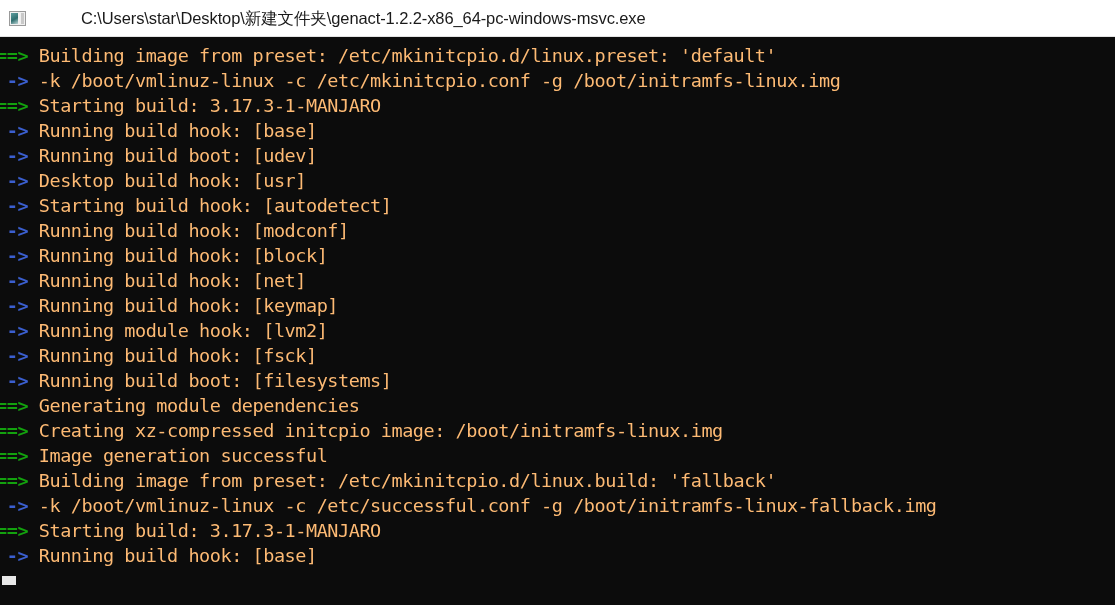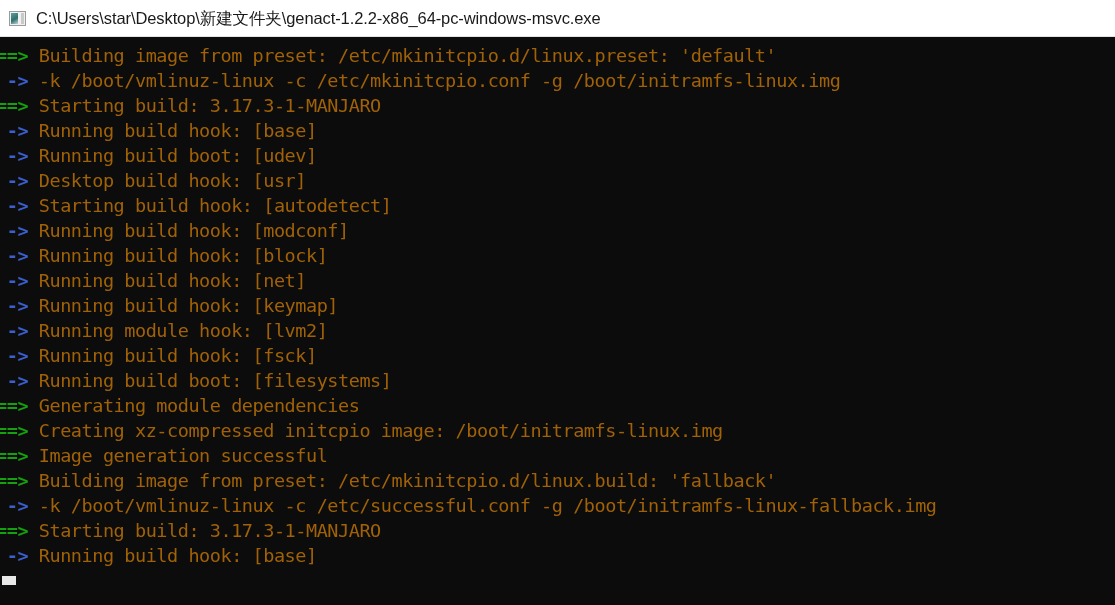--- a/index.html
+++ b/index.html
@@ -29,20 +29,21 @@
     height: 37px;
     min-height: 37px;
     background: #ffffff;
     display: flex;
     align-items: center;
     padding-left: 9px;
     box-sizing: border-box;
     border-bottom: 1px solid #e3e3e3;
     position: relative;
     z-index: 5;
+    gap: 45px;
   }
   #app-icon {
     width: 17px;
     height: 15px;
     position: relative;
     flex: 0 0 auto;
     margin-right: 10px;
     background: #f0f0f0;
     border: 1px solid #9a9a9a;
     box-sizing: border-box;
@@ -87,21 +88,21 @@
     color: #cccccc;
     padding-left: 0px;
     margin-left: -4px;
     letter-spacing: -0.45px;
   }
   .pfx {
     font-weight: bold;
   }
   .pfx.arrow-major { color: #13a10e; }
   .pfx.arrow-minor { color: #3b5fcf; }
-  .body-text { color: #a16207; }
+  .body-text { color: #fdba74; }
 
   
   #cursor {
     position: absolute;
     left: 2px;
     bottom: 20px;
     width: 14px;
     height: 9px;
     background: #e8e8e8;
   }

